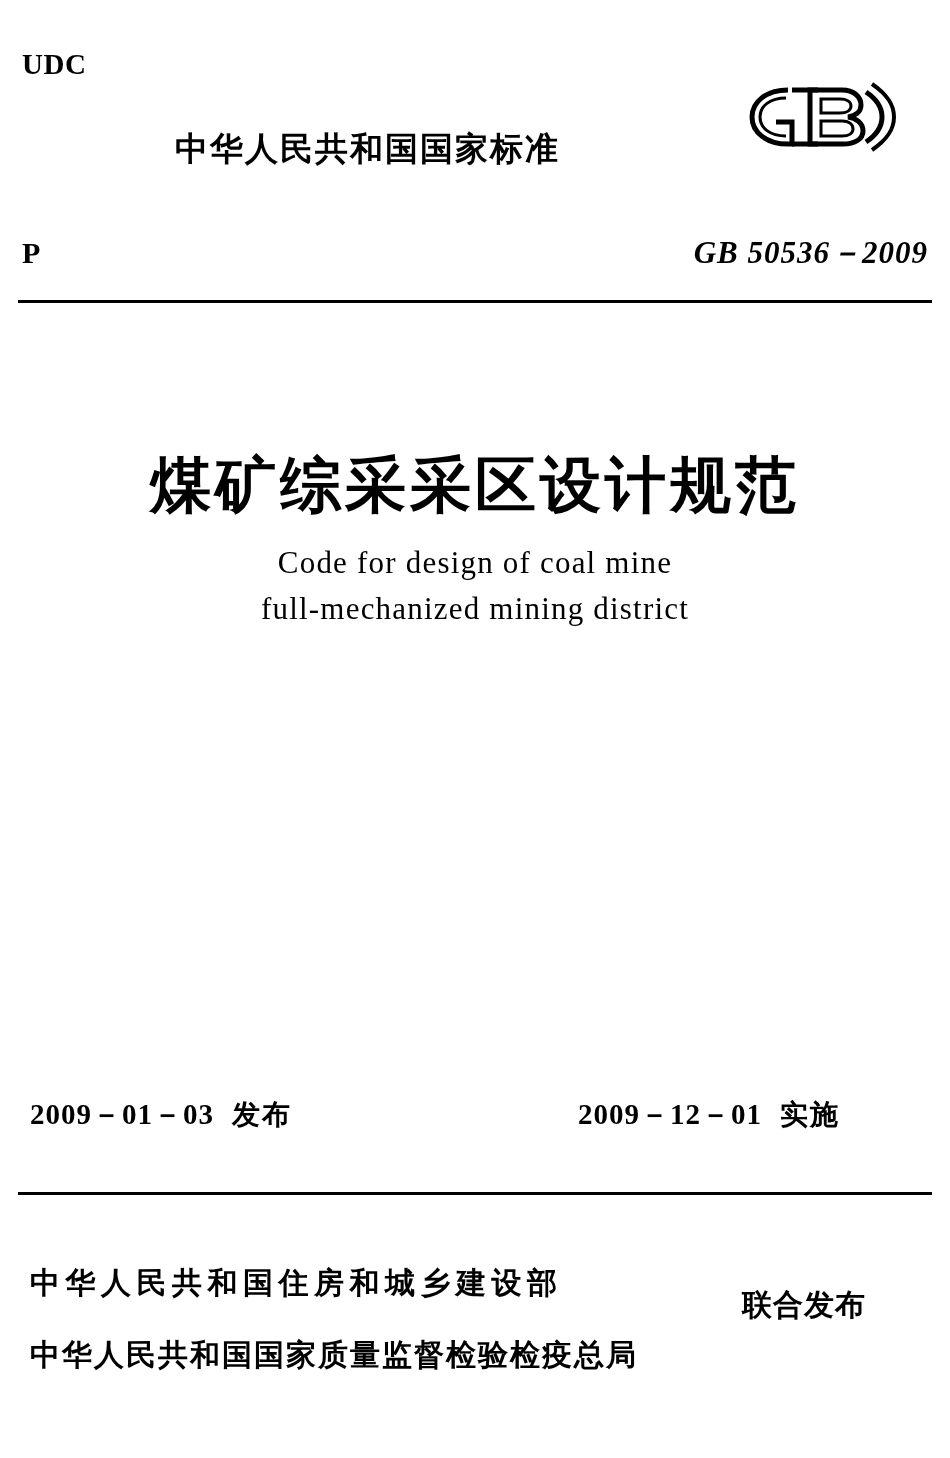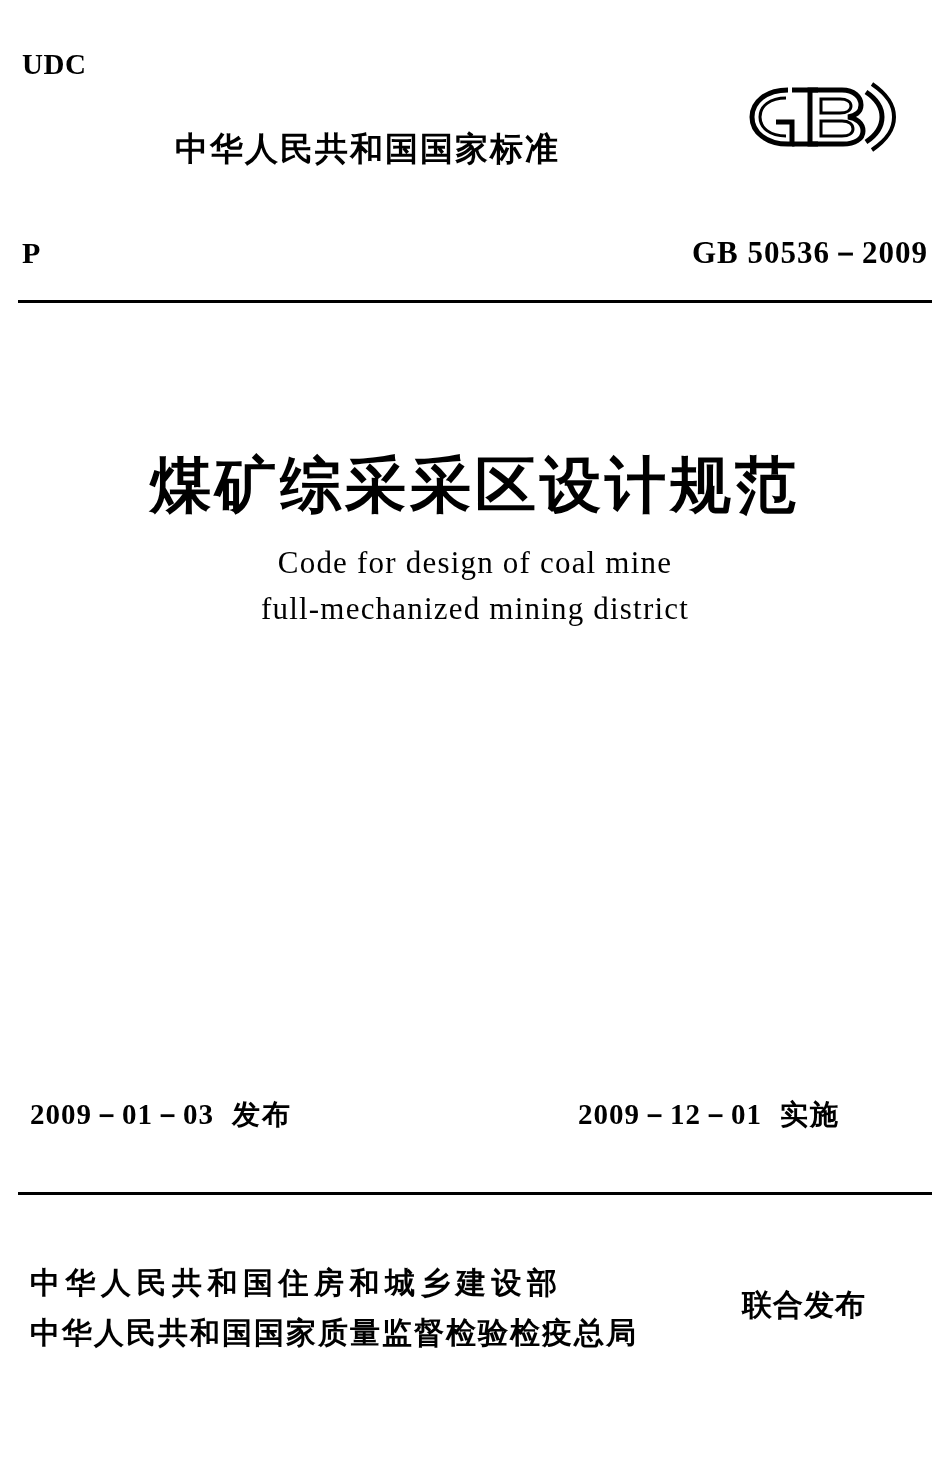--- a/index.html
+++ b/index.html
@@ -54,20 +54,21 @@
   .std-number {
     position: absolute;
     right: 22px;
     top: 232px;
     font-family: "Liberation Serif", serif;
     font-weight: bold;
     font-size: 31px;
     letter-spacing: 1px;
     color: #000;
     white-space: nowrap;
+    font-style: italic;
   }
 
   
   .gb-logo {
     position: absolute;
     right: 44px;
     top: 78px;
     width: 180px;
     height: 78px;
   }
@@ -149,21 +150,21 @@
     top: 1258px;
     font-family: "DejaVu Sans", sans-serif;
     font-weight: bold;
     font-size: 30px;
     line-height: 50px;
     letter-spacing: 2px;
     color: #000;
     white-space: nowrap;
   }
   .publishers .line1 { letter-spacing: 5.5px; }
-  .publishers .line2 { letter-spacing: 2px; }
+  .publishers .line2 { letter-spacing: 2px; margin-top: 22px; }
   .joint-release {
     position: absolute;
     left: 742px;
     top: 1285px;
     font-family: "DejaVu Sans", sans-serif;
     font-weight: bold;
     font-size: 30px;
     letter-spacing: 1px;
     color: #000;
     white-space: nowrap;

